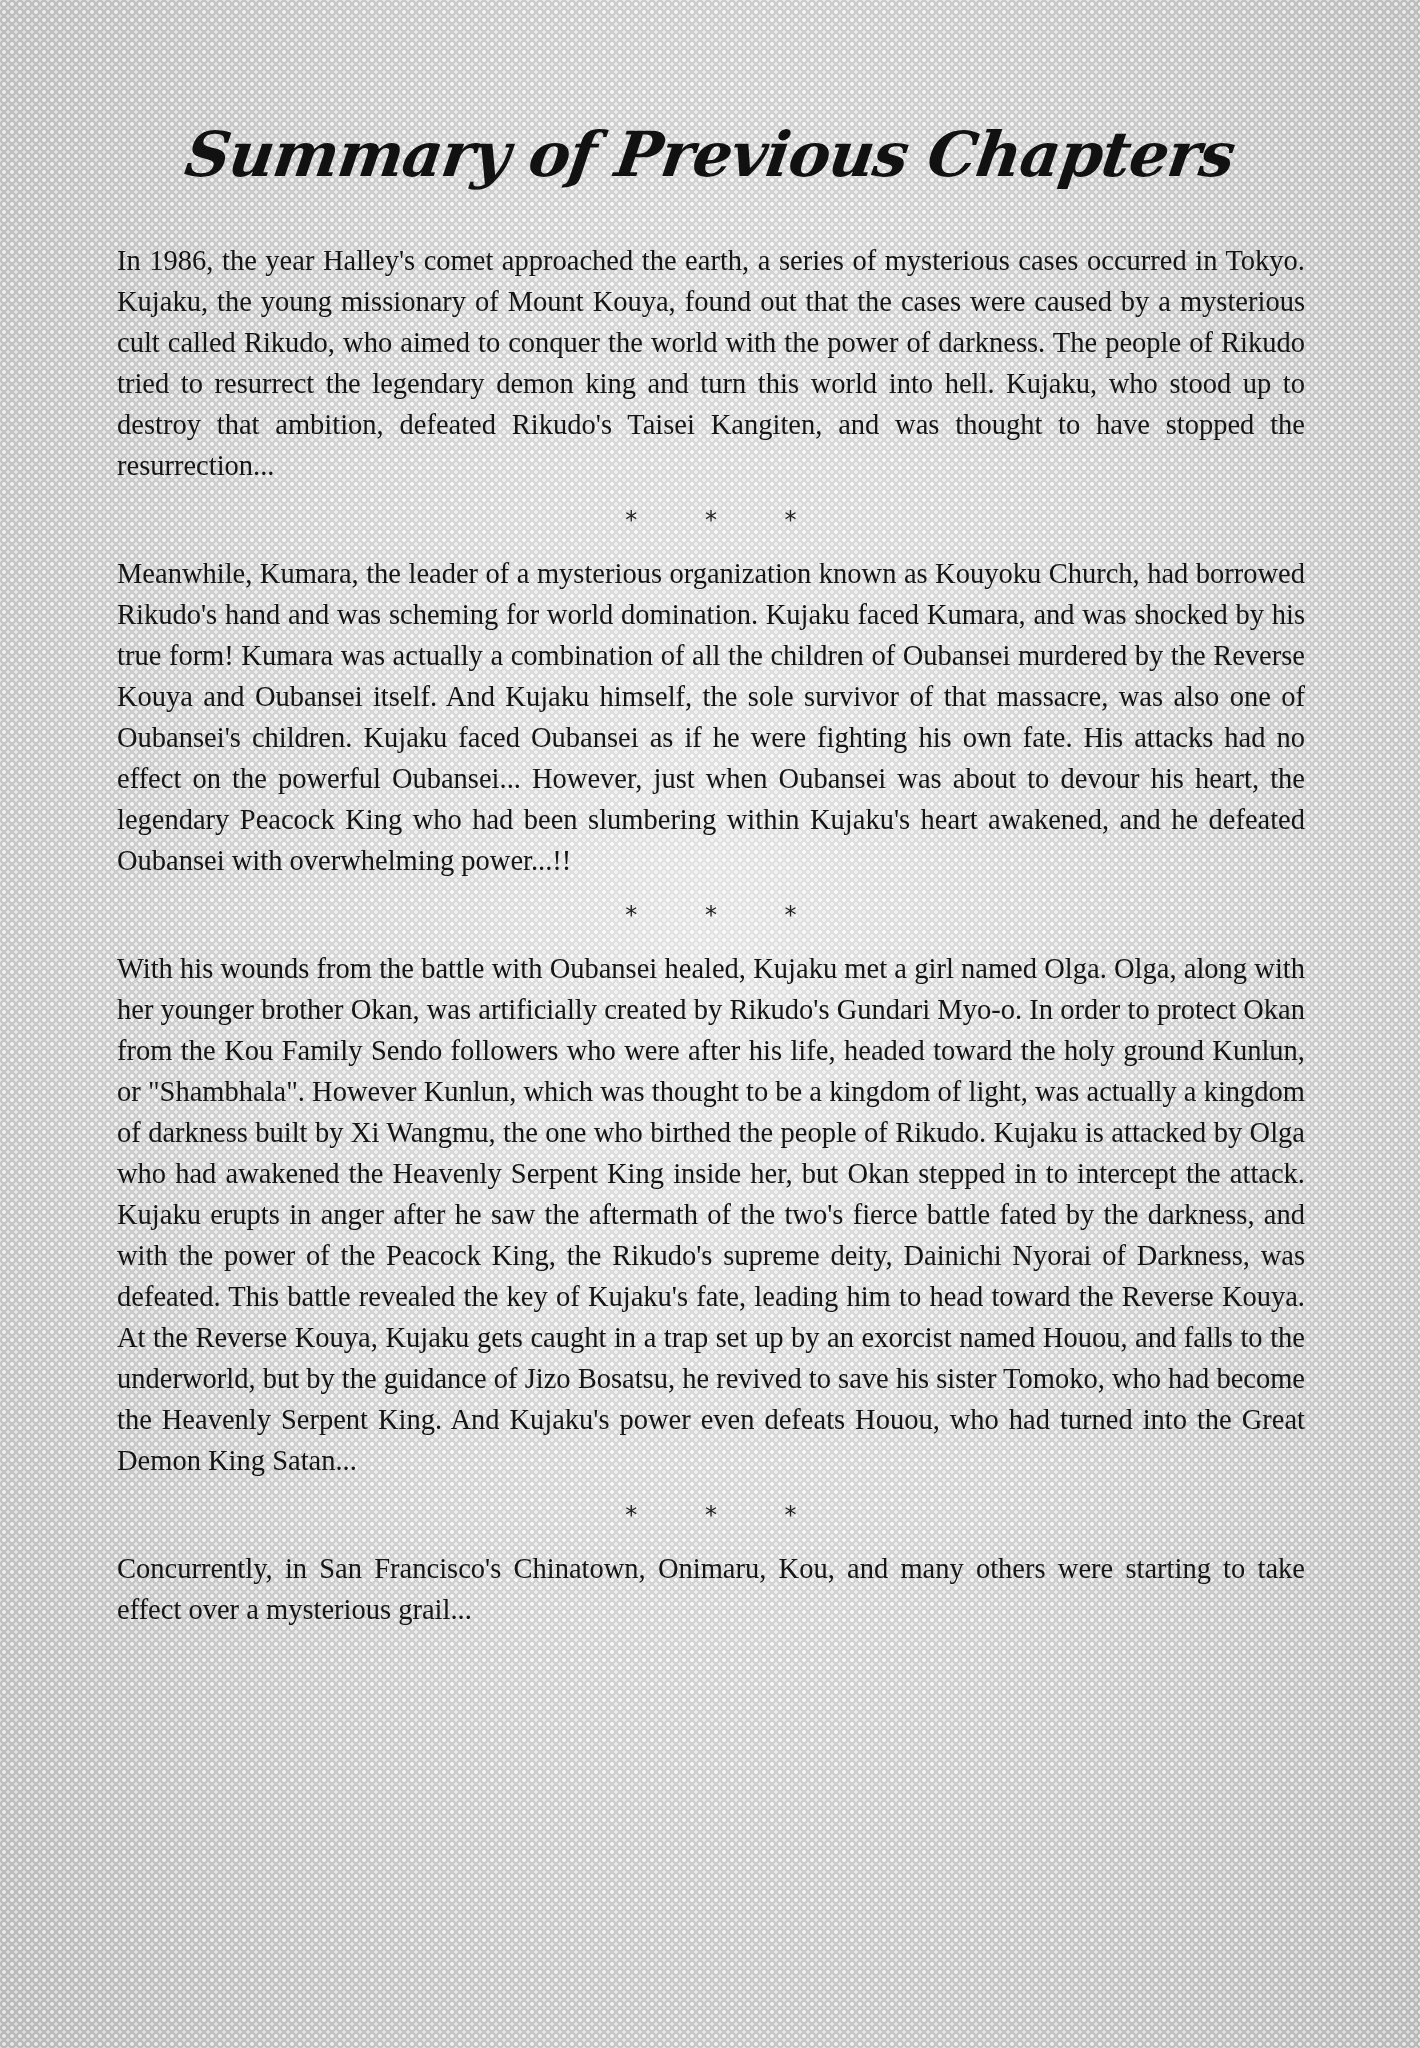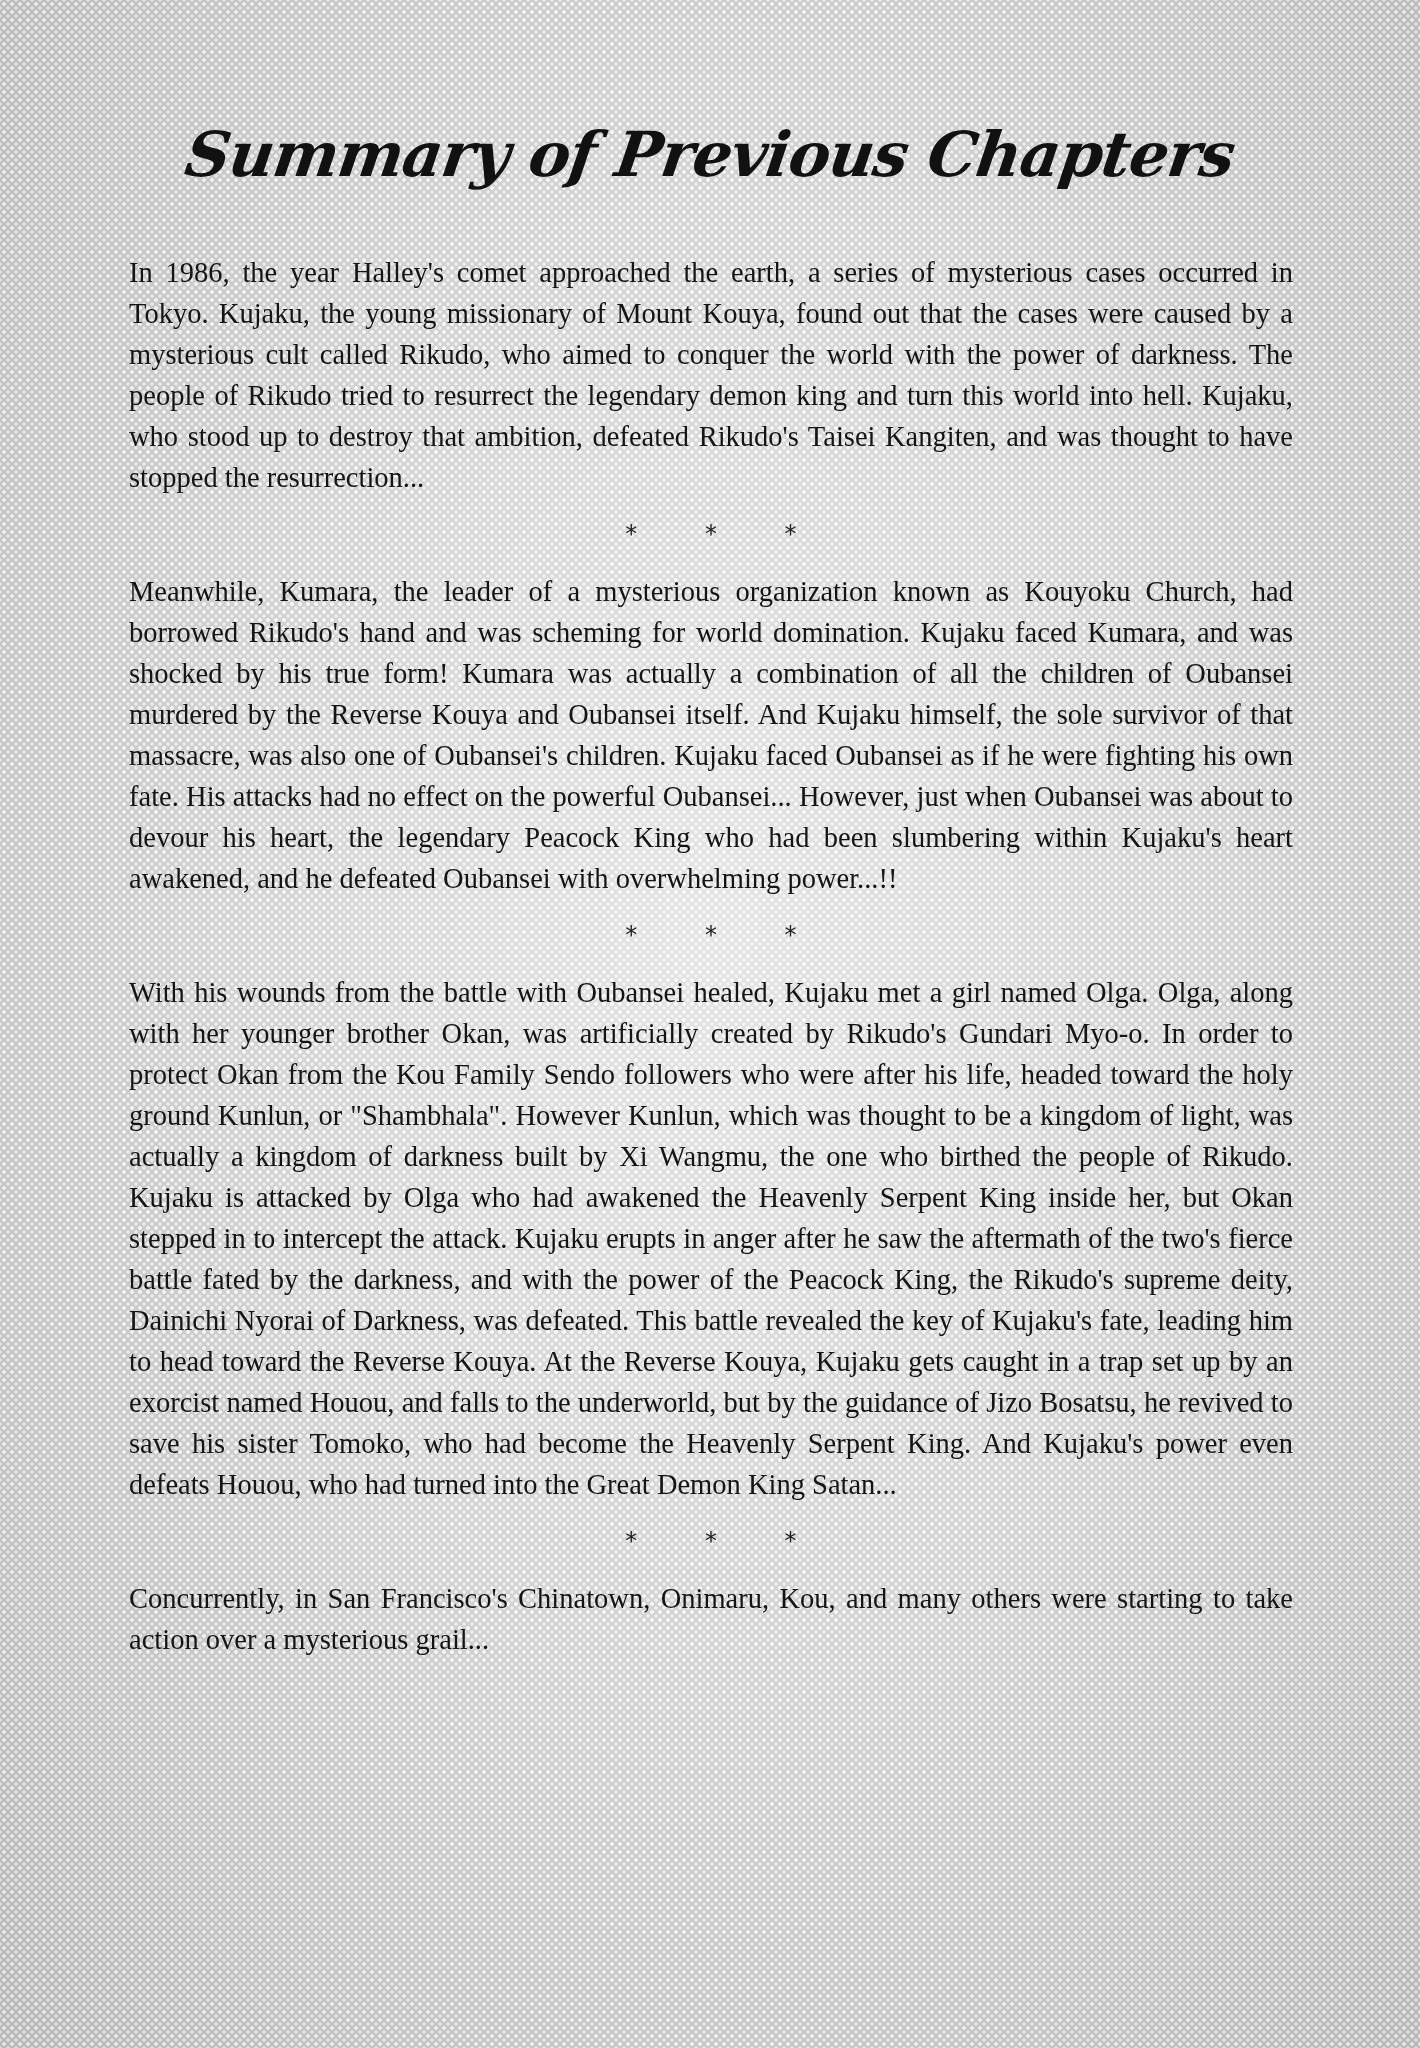--- a/index.html
+++ b/index.html
@@ -24,36 +24,36 @@
     color: #111;
     transform: skewX(-8deg);
   }
   .body {
     position: absolute; left: 113px; width: 1196px; top: 236px;
     font-family: "Liberation Serif", serif;
     font-size: 28.5px; line-height: 41px;
     color: #141414;
     text-align: justify;
   }
-  .para { margin: 16px; }
+  .para { margin: 4px; }
   .divider {
     text-align: center; font-family: "DejaVu Sans", sans-serif;
     font-size: 24px; line-height: 41px; height: 41px;
     margin: 14px 0 12px 0; letter-spacing: 30px; padding-left: 30px;
     color: #222;
   }
 </style>
 </head>
 <body>
 
 <div class="page">
   <div class="title">Summary of Previous Chapters</div>
 
   <div class="body">
     <p class="para">In 1986, the year Halley's comet approached the earth, a series of mysterious cases occurred in Tokyo. Kujaku, the young missionary of Mount Kouya, found out that the cases were caused by a mysterious cult called Rikudo, who aimed to conquer the world with the power of darkness. The people of Rikudo tried to resurrect the legendary demon king and turn this world into hell. Kujaku, who stood up to destroy that ambition, defeated Rikudo's Taisei Kangiten, and was thought to have stopped the resurrection...</p>
     <div class="divider">* * *</div>
     <p class="para">Meanwhile, Kumara, the leader of a mysterious organization known as Kouyoku Church, had borrowed Rikudo's hand and was scheming for world domination. Kujaku faced Kumara, and was shocked by his true form! Kumara was actually a combination of all the children of Oubansei murdered by the Reverse Kouya and Oubansei itself. And Kujaku himself, the sole survivor of that massacre, was also one of Oubansei's children. Kujaku faced Oubansei as if he were fighting his own fate. His attacks had no effect on the powerful Oubansei... However, just when Oubansei was about to devour his heart, the legendary Peacock King who had been slumbering within Kujaku's heart awakened, and he defeated Oubansei with overwhelming power...!!</p>
     <div class="divider">* * *</div>
     <p class="para">With his wounds from the battle with Oubansei healed, Kujaku met a girl named Olga. Olga, along with her younger brother Okan, was artificially created by Rikudo's Gundari Myo-o. In order to protect Okan from the Kou Family Sendo followers who were after his life, headed toward the holy ground Kunlun, or "Shambhala". However Kunlun, which was thought to be a kingdom of light, was actually a kingdom of darkness built by Xi Wangmu, the one who birthed the people of Rikudo. Kujaku is attacked by Olga who had awakened the Heavenly Serpent King inside her, but Okan stepped in to intercept the attack. Kujaku erupts in anger after he saw the aftermath of the two's fierce battle fated by the darkness, and with the power of the Peacock King, the Rikudo's supreme deity, Dainichi Nyorai of Darkness, was defeated. This battle revealed the key of Kujaku's fate, leading him to head toward the Reverse Kouya. At the Reverse Kouya, Kujaku gets caught in a trap set up by an exorcist named Houou, and falls to the underworld, but by the guidance of Jizo Bosatsu, he revived to save his sister Tomoko, who had become the Heavenly Serpent King. And Kujaku's power even defeats Houou, who had turned into the Great Demon King Satan...</p>
     <div class="divider">* * *</div>
-    <p class="para">Concurrently, in San Francisco's Chinatown, Onimaru, Kou, and many others were starting to take action over a mysterious grail...</p>
+    <p class="para">Concurrently, in San Francisco's Chinatown, Onimaru, Kou, and many others were starting to take effect over a mysterious grail...</p>
   </div>
 </div>
 
 </body></html>

